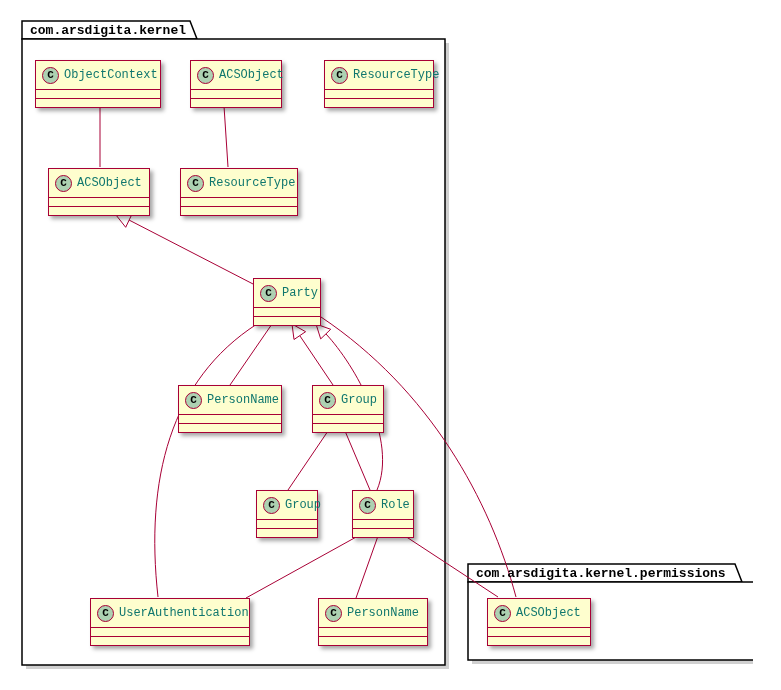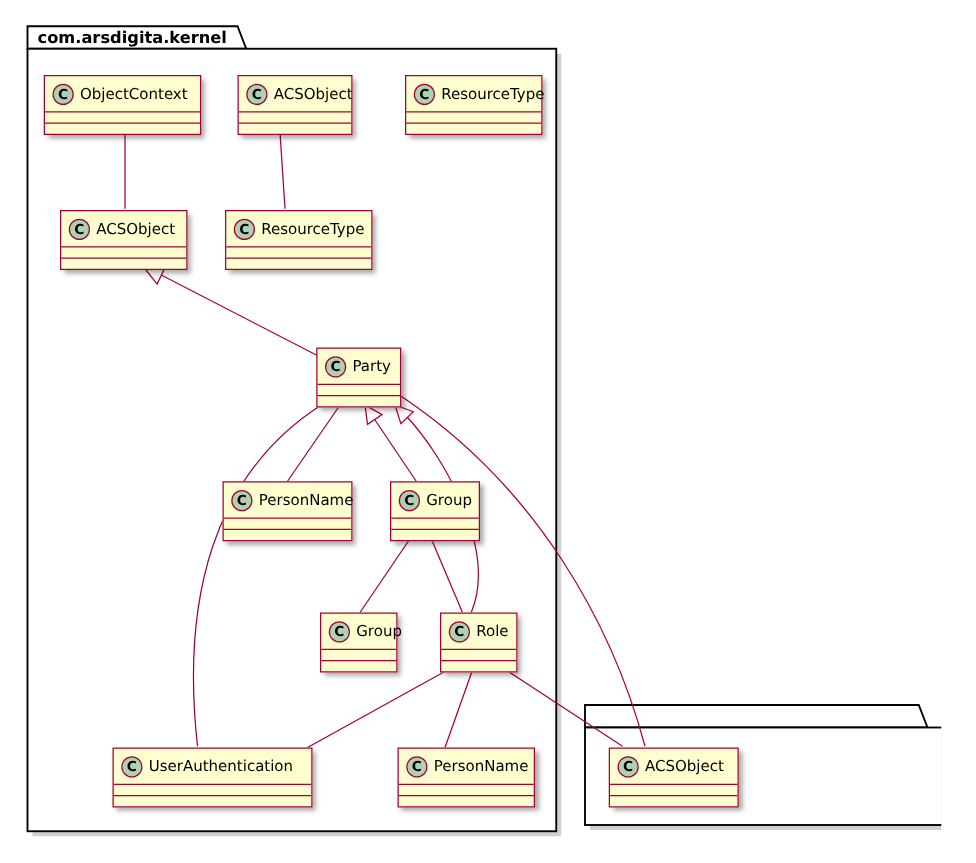--- a/index.html
+++ b/index.html
@@ -3,20 +3,21 @@
 <meta charset="utf-8">
 <style>
   * { margin: 0; padding: 0; box-sizing: border-box; }
   html, body { background: #ffffff; font-family: "DejaVu Sans", sans-serif; }
   .canvas {
     position: relative;
     width: 753px;
     height: 690px;
     background: #ffffff;
     overflow: hidden;
+    font-family: Liberation Mono, monospace;
   }
   .edges { position: absolute; left: 0; top: 0; }
   .pkg-shadow { fill: #aaaaaa; fill-opacity: 0.55; stroke: none; }
   .pkg { fill: #ffffff; stroke: #000000; stroke-width: 1.5; }
   .rel line, .rel path { stroke: var(--line-color, #A80036); stroke-width: 1; fill: none; }
   .rel .tri { fill: #ffffff; stroke: var(--line-color, #A80036); stroke-width: 1; }
   .pkg-title {
     position: absolute;
     font-weight: bold;
     font-size: 13px;
@@ -43,21 +44,21 @@
     background: var(--icon-fill, #ADD1B2);
     border: 1px solid var(--border-color, #A80036);
     display: flex;
     align-items: center;
     justify-content: center;
     font-size: 11px;
     font-weight: bold;
     color: #000;
     flex: 0 0 auto;
   }
-  .cls-name { font-size: 12px; color: #000000; white-space: nowrap; }
+  .cls-name { font-size: 12px; color: #0f766e; white-space: nowrap; }
   .compartment { height: 9px; border-top: 1px solid var(--border-color, #A80036); }
 </style>
 </head>
 <body>
 
 <div class="canvas">
 
   <svg class="edges" width="781" height="690" viewBox="0 0 781 690">
 
     <rect class="pkg-shadow" x="26" y="43" width="423" height="626"></rect>
@@ -91,20 +92,21 @@
 
       <line x1="358" y1="536" x2="246" y2="598"></line>
       <line x1="378" y1="536" x2="356" y2="598"></line>
 
       <path d="M321,317 C430,390 490,500 516,597"></path>
       <line x1="405" y1="536" x2="498" y2="597"></line>
     </g>
   </svg>
 
   <span class="pkg-title" style="left:30px; top:23px;">com.arsdigita.kernel</span>
+  <span class="pkg-title" style="left:476px; top:566px;">com.arsdigita.kernel.permissions</span>
 
   <div class="uml-class" style="left:35px; top:60px; width:126px;">
     <div class="cls-header">
       <span class="circle-c">C</span>
       <span class="cls-name">ObjectContext</span>
     </div>
     <div class="compartment"></div>
     <div class="compartment"></div>
   </div>
 

